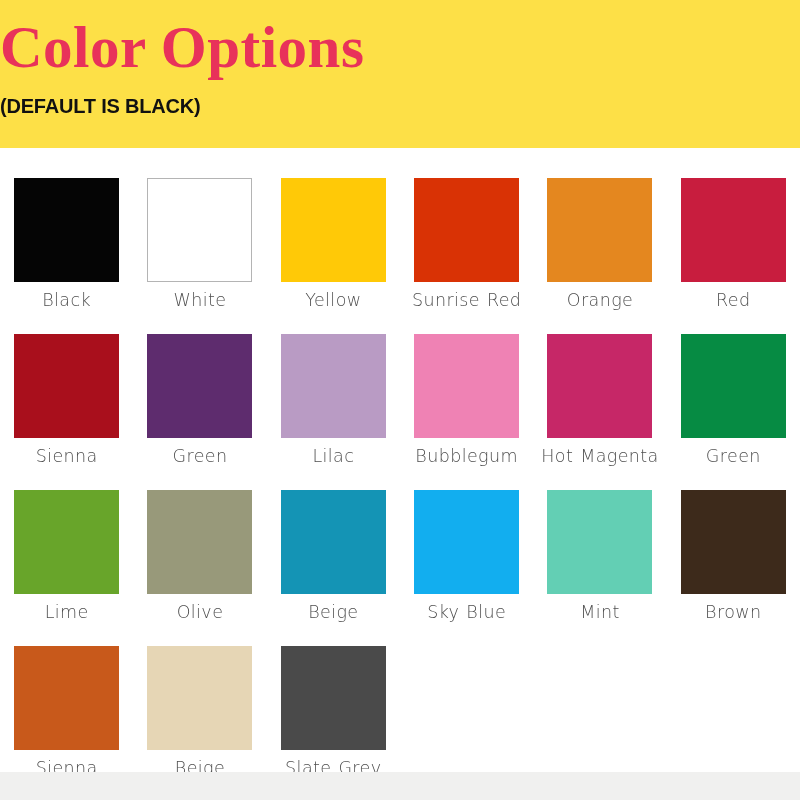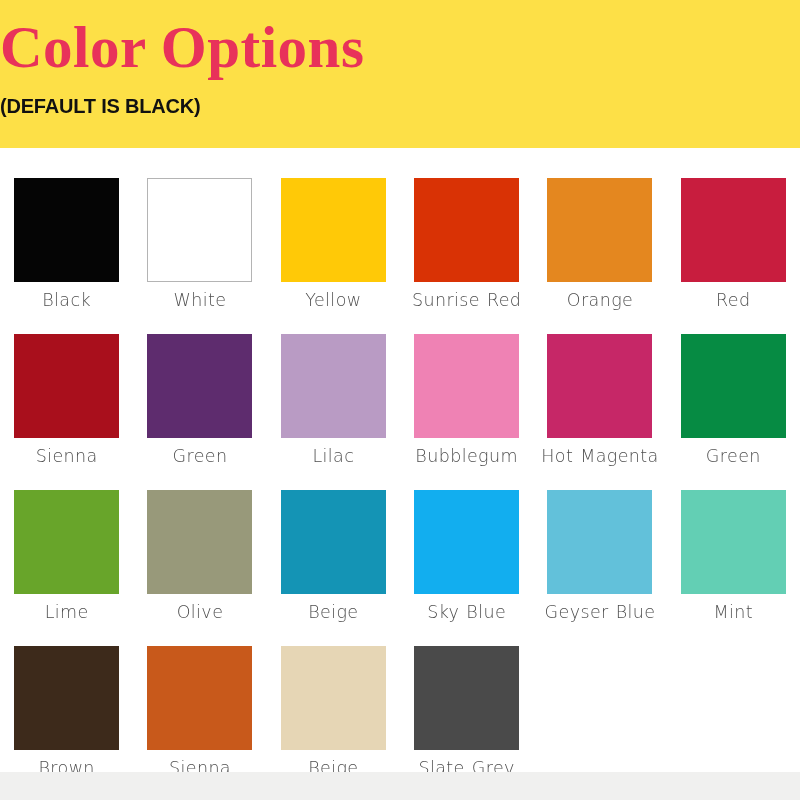--- a/index.html
+++ b/index.html
@@ -187,24 +187,20 @@
       </div>
       <div class="cell">
         <div class="swatch" style="background: rgb(20, 148, 181);"></div>
         <div class="label">Beige</div>
       </div>
       <div class="cell">
         <div class="swatch" style="background: rgb(18, 174, 239);"></div>
         <div class="label">Sky Blue</div>
       </div>
       <div class="cell">
-        <div class="swatch" style="background: rgb(98, 193, 218);"></div>
-        <div class="label">Geyser Blue</div>
-      </div>
-      <div class="cell">
         <div class="swatch" style="background: rgb(99, 207, 180);"></div>
         <div class="label">Mint</div>
       </div>
       <div class="cell">
         <div class="swatch" style="background: rgb(61, 42, 27);"></div>
         <div class="label">Brown</div>
       </div>
       <div class="cell">
         <div class="swatch" style="background: rgb(200, 89, 27);"></div>
         <div class="label">Sienna</div>

